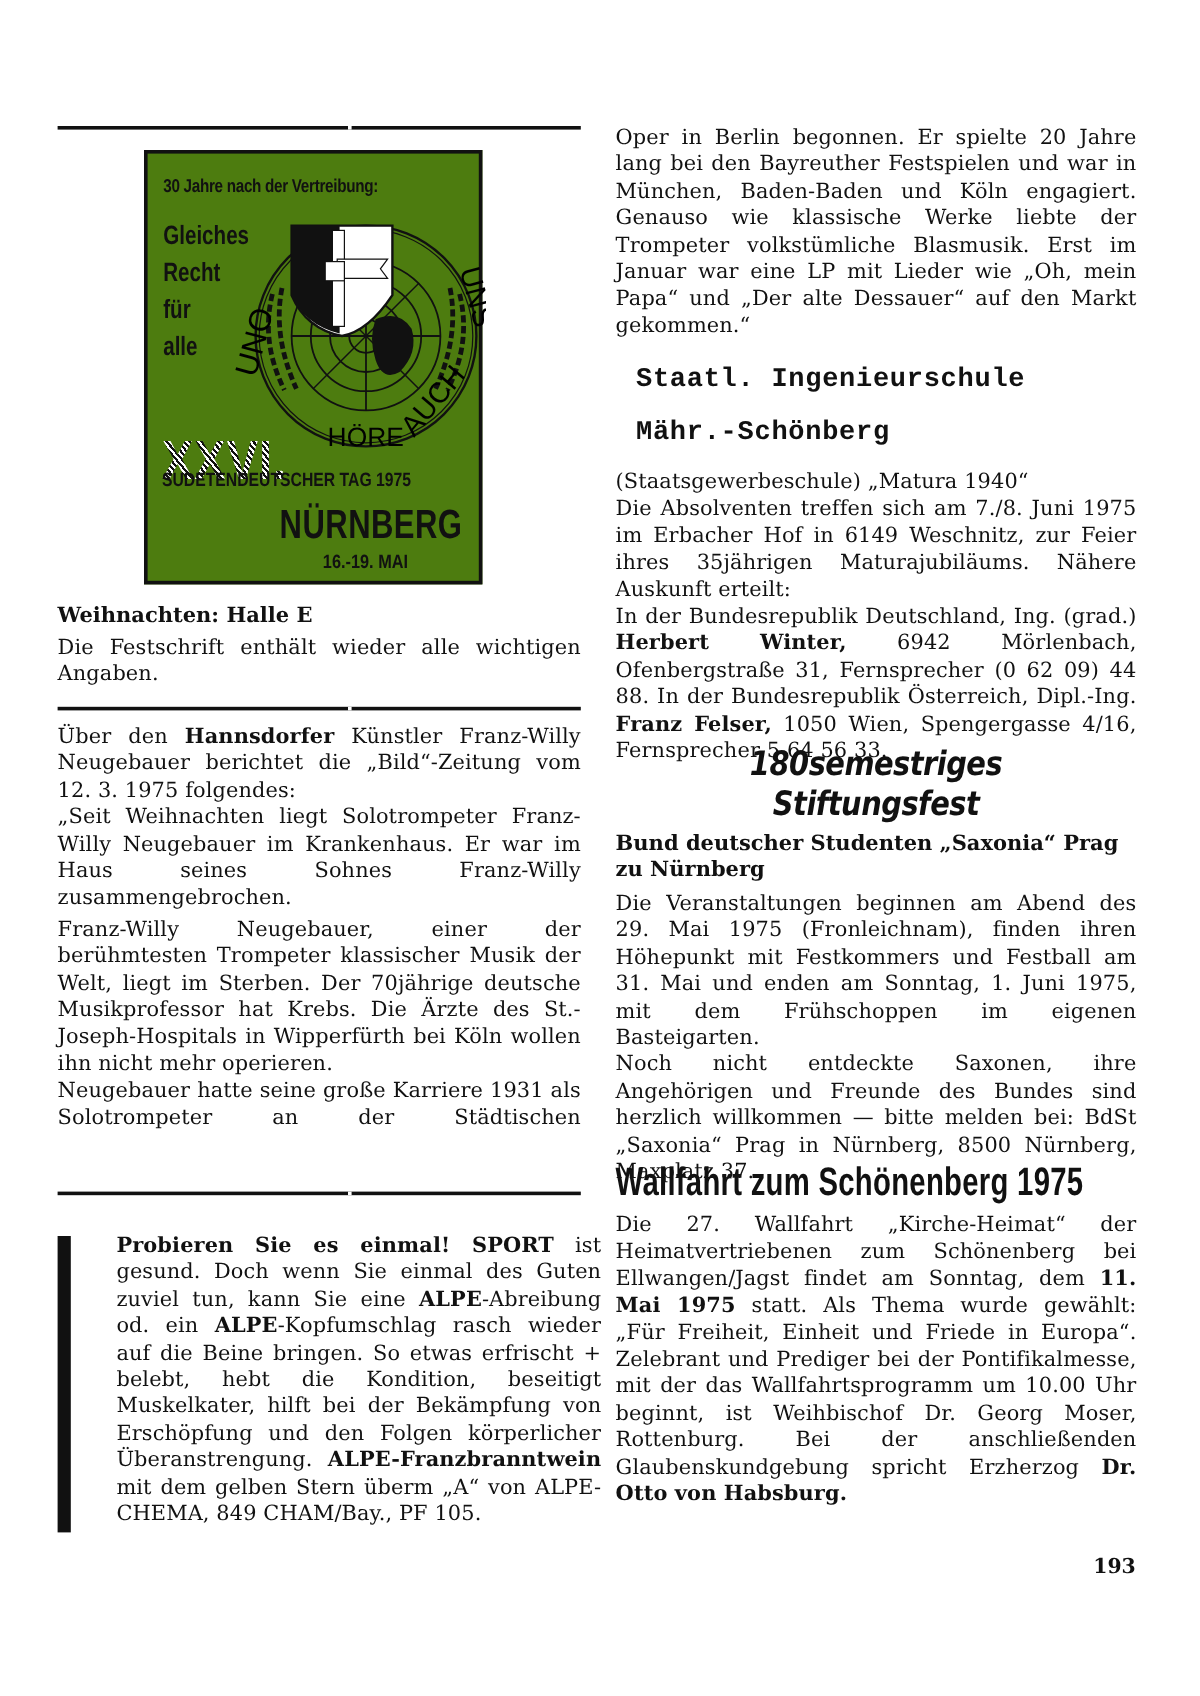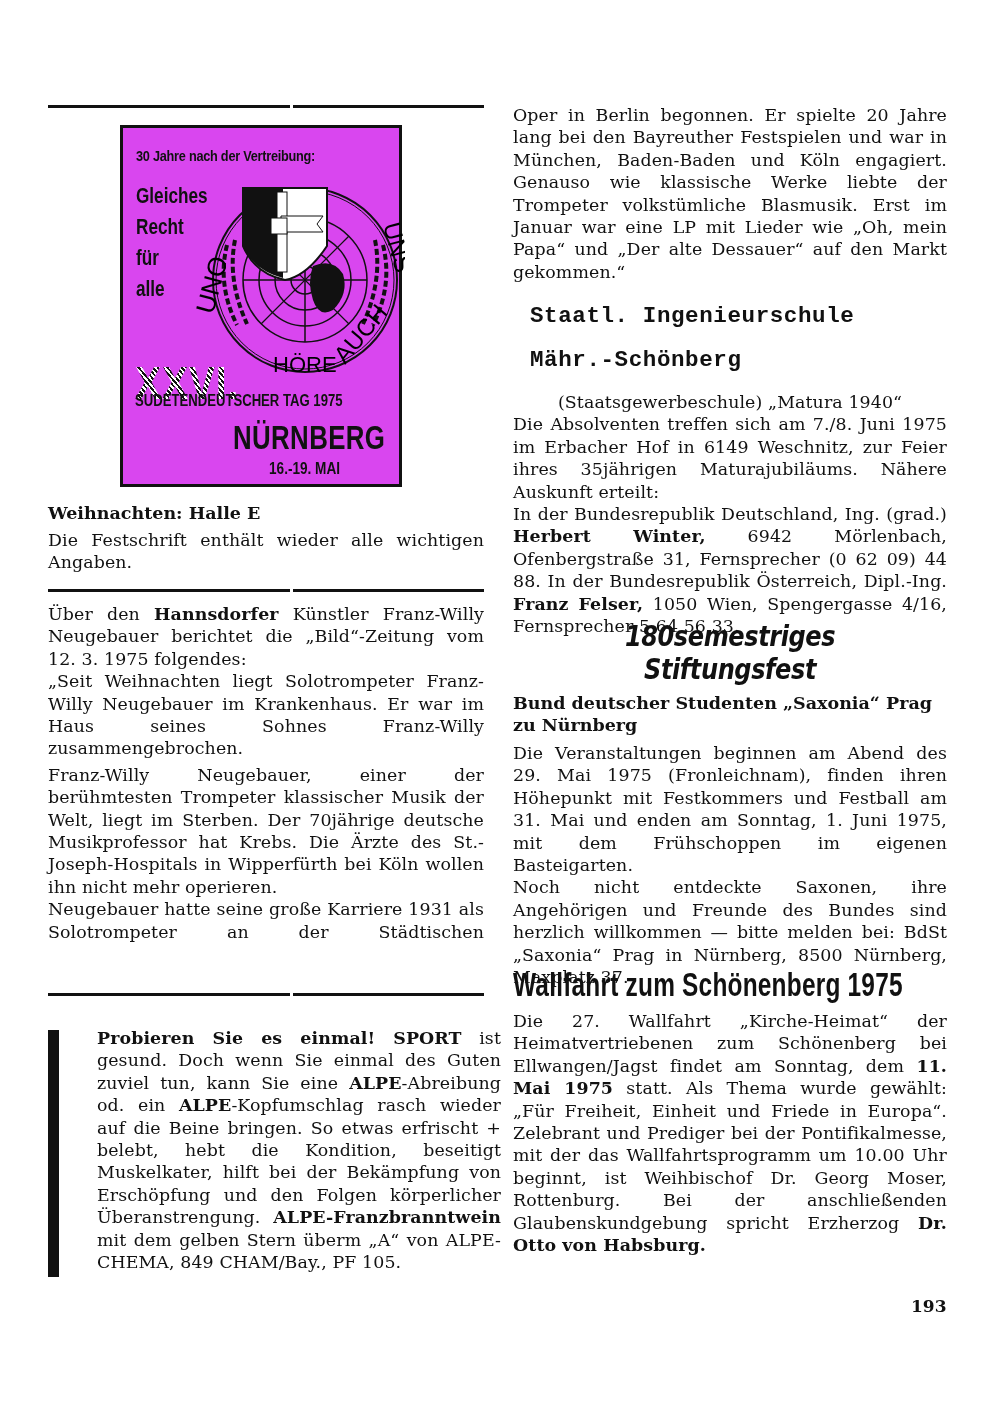--- a/index.html
+++ b/index.html
@@ -5,21 +5,21 @@
   html, body { margin:0; padding:0; background:#ffffff; }
   body { width:1000px; height:1413px; position:relative; overflow:hidden; color:#111; font-family:"DejaVu Serif", serif; }
   .col { position:absolute; top:0; }
   .left { left:48px; width:436px; }
   .right { left:513px; width:434px; }
   .p { font-size:17.4px; line-height:22.4px; text-align:justify; margin:0; letter-spacing:0.1px; }
   .p b { font-weight:bold; }
   .rule { position:absolute; height:3px; background:#111; }
   .rule .gap { position:absolute; top:0; width:3px; height:3px; background:#fff; }
   
-  .poster { position:absolute; left:120px; top:125px; width:282px; height:362px; border:3px solid #111; box-sizing:border-box; background:#d946ef; font-family:"Liberation Sans", sans-serif; }
+  .poster { position:absolute; left:120px; top:125px; width:282px; height:362px; border:3px solid #111; box-sizing:border-box; background:#4d7c0f; font-family:"Liberation Sans", sans-serif; }
   .poster .t1 { position:absolute; left:13px; top:19px; font-size:15.5px; font-weight:bold; letter-spacing:-0.3px; transform:scaleX(0.82); transform-origin:left; white-space:nowrap; }
   .poster .claim { position:absolute; left:13px; top:52px; font-size:22px; font-weight:bold; line-height:31px; transform:scaleX(0.78); transform-origin:left; }
   .poster .emblem { position:absolute; left:72px; top:42px; width:210px; height:210px; }
   .poster .num { position:absolute; left:12px; top:228px; font-size:46px; font-weight:bold; letter-spacing:1px; color:#555; transform:scaleX(0.85); transform-origin:left;
                  background: repeating-linear-gradient(45deg,#111 0 2px,#fff 2px 4px); -webkit-background-clip:text; background-clip:text; -webkit-text-fill-color:transparent; }
   .poster .tag { position:absolute; left:12px; top:264px; font-size:16px; font-weight:bold; transform:scaleX(0.82); transform-origin:left; white-space:nowrap; }
   .poster .city { position:absolute; left:110px; top:290px; font-size:34px; font-weight:bold; transform:scaleX(0.76); transform-origin:left; white-space:nowrap; letter-spacing:0.5px; }
   .poster .date { position:absolute; left:146px; top:332px; font-size:16px; font-weight:bold; transform:scaleX(0.85); transform-origin:left; white-space:nowrap; }
   .h-bold { font-weight:bold; font-size:17.5px; line-height:22px; margin:0; }
   .head-serif { font-family:Liberation Mono, monospace; font-weight:bold; font-size:22.5px; line-height:27px; text-align:left; letter-spacing:0.6px; margin:17px; }
@@ -98,21 +98,21 @@
   <p class="p"><b>Probieren Sie es einmal! SPORT</b><span> ist gesund. Doch wenn Sie einmal des Guten zuviel tun, kann Sie eine </span><b>ALPE</b><span>-Abreibung od. ein </span><b>ALPE</b><span>-Kopfumschlag rasch wieder auf die Beine bringen. So etwas erfrischt + belebt, hebt die Kondition, beseitigt Muskelkater, hilft bei der Bekämpfung von Erschöpfung und den Folgen körperlicher Überanstrengung. </span><b>ALPE-Franzbranntwein</b><span> mit dem gelben Stern überm „A“ von ALPE-CHEMA, 849 CHAM/Bay., PF 105.</span></p>
 </div>
 
 <div class="col right" style="top:104px;">
   <p class="p">Oper in Berlin begonnen. Er spielte 20 Jahre lang bei den Bayreuther Festspielen und war in München, Baden-Baden und Köln engagiert. Genauso wie klassische Werke liebte der Trompeter volkstümliche Blasmusik. Erst im Januar war eine LP mit Lieder wie „Oh, mein Papa“ und „Der alte Dessauer“ auf den Markt gekommen.“</p>
 </div>
 
 <div class="col right" style="top:286px;">
   <p class="head-serif">Staatl. Ingenieurschule</p>
   <p class="head-serif">Mähr.-Schönberg</p>
-  <p class="p" style="text-align:center; margin-top:8px">(Staatsgewerbeschule) „Matura 1940“</p>
+  <p class="p" style="margin-top:8px">(Staatsgewerbeschule) „Matura 1940“</p>
   <p class="p">Die Absolventen treffen sich am 7./8. Juni 1975 im Erbacher Hof in 6149 Weschnitz, zur Feier ihres 35jährigen Maturajubiläums. Nähere Auskunft erteilt:</p>
   <p class="p"><span>In der Bundesrepublik Deutschland, Ing. (grad.) </span><b>Herbert Winter,</b><span> 6942 Mörlenbach, Ofenbergstraße 31, Fernsprecher (0 62 09) 44 88. In der Bundesrepublik Österreich, Dipl.-Ing. </span><b>Franz Felser,</b><span> 1050 Wien, Spengergasse 4/16, Fernsprecher 5 64 56 33.</span></p>
 </div>
 
 <div class="col right" style="top:620px;">
   <p class="head-script">180semestriges Stiftungsfest</p>
   <p class="h-bold" style="margin-top:6px">Bund deutscher Studenten „Saxonia“ Prag zu Nürnberg</p>
   <p class="p" style="margin-top:6px">Die Veranstaltungen beginnen am Abend des 29. Mai 1975 (Fronleichnam), finden ihren Höhepunkt mit Festkommers und Festball am 31. Mai und enden am Sonntag, 1. Juni 1975, mit dem Frühschoppen im eigenen Basteigarten.</p>
   <p class="p">Noch nicht entdeckte Saxonen, ihre Angehörigen und Freunde des Bundes sind herzlich willkommen — bitte melden bei: BdSt „Saxonia“ Prag in Nürnberg, 8500 Nürnberg, Maxplatz 37.</p>
 </div>

